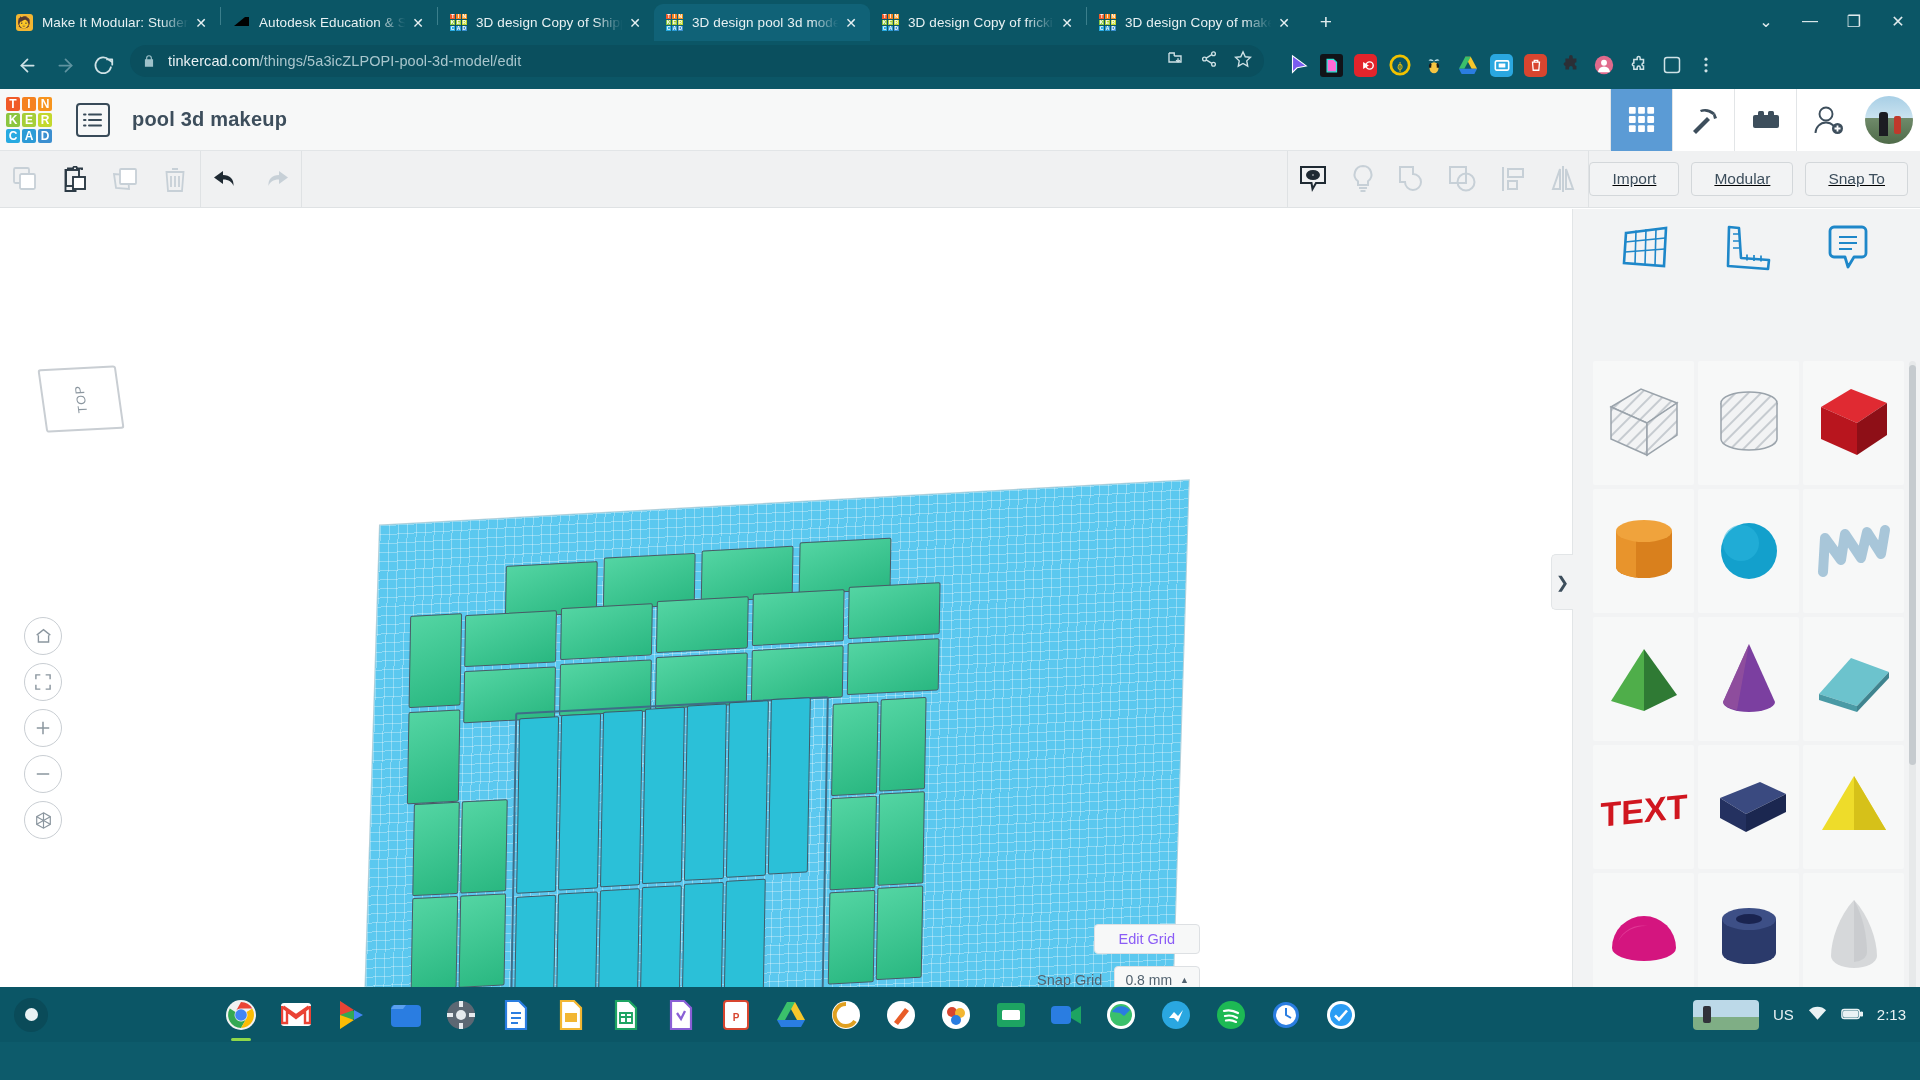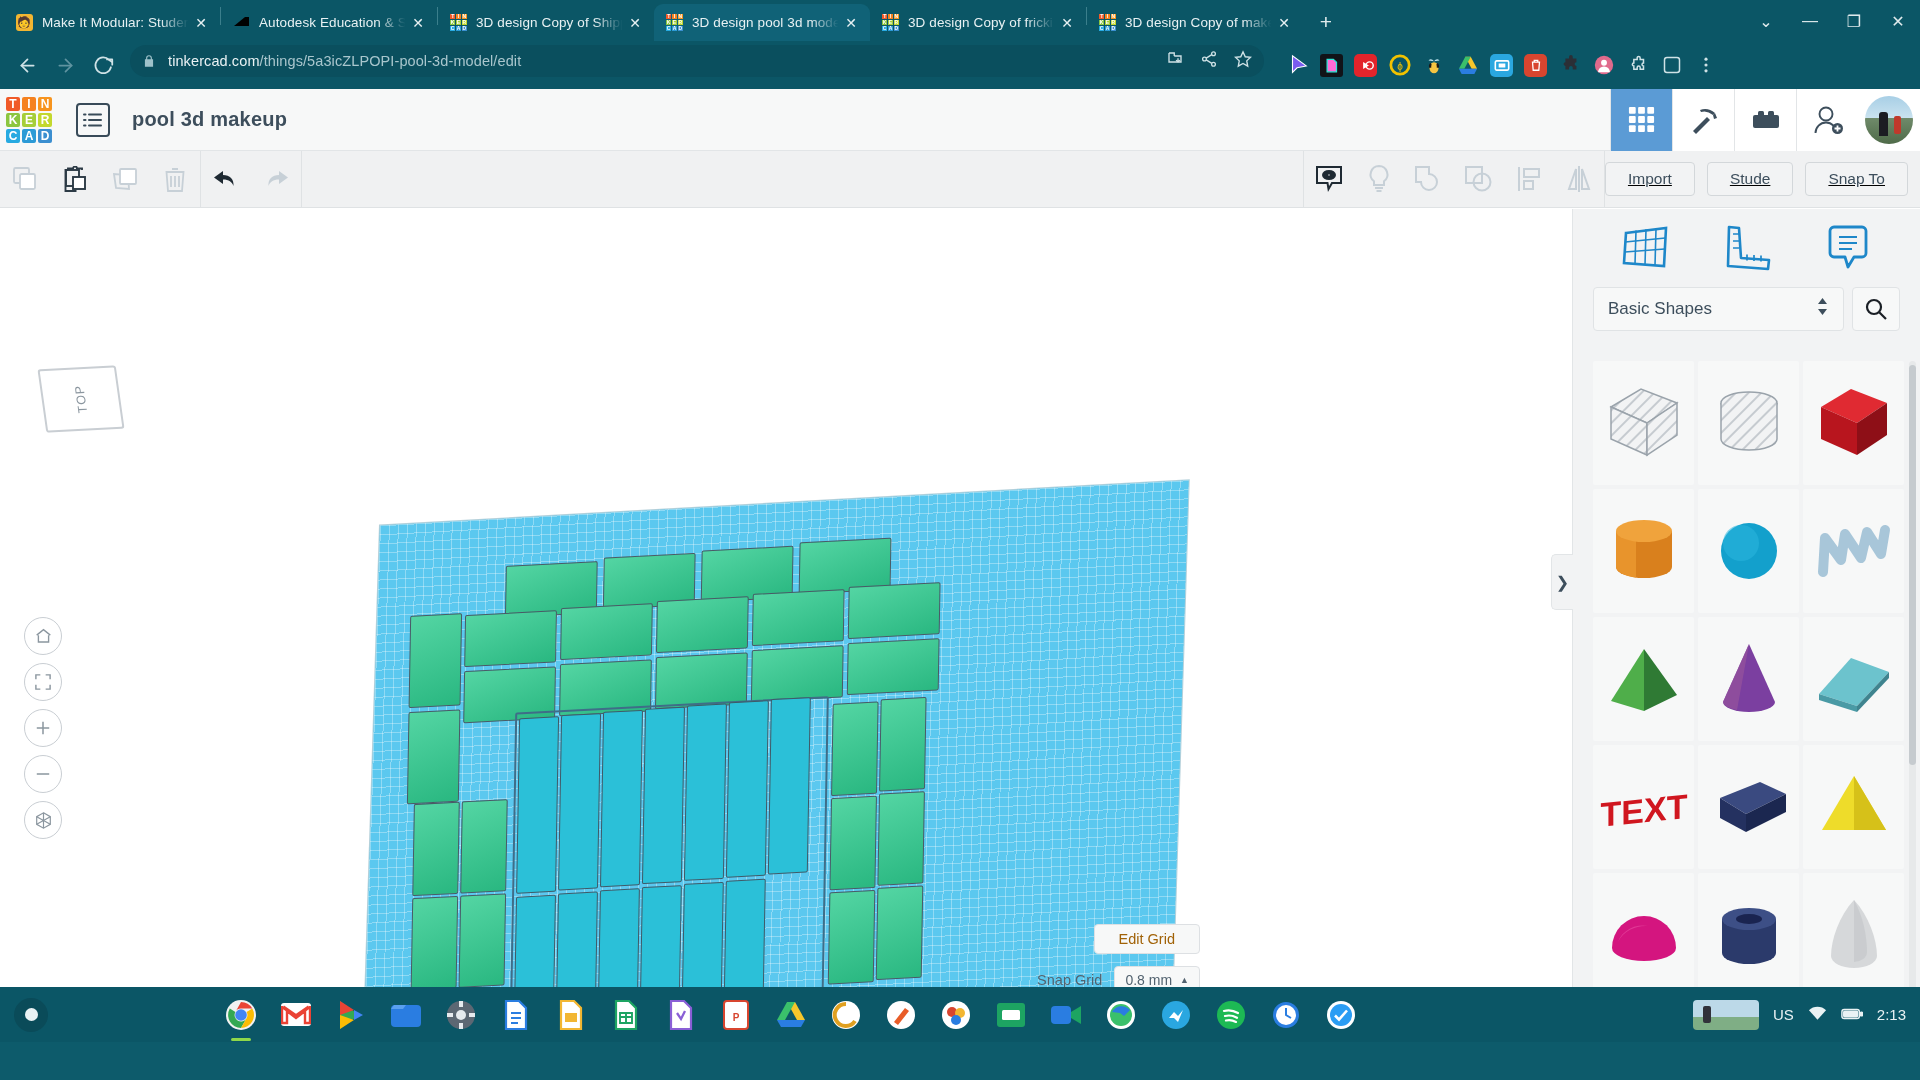--- a/index.html
+++ b/index.html
@@ -176,21 +176,21 @@
   .tile.water { background:#2bc0d8; border-color:#3f5a68; }
   .pool-outline {
     position:absolute; border:2.5px solid #3f6d88; border-radius:2px; background:transparent;
   }
 
   
   #grid-controls { position:absolute; right:372px; bottom:48px; text-align:right; }
   #edit-grid-btn {
     display:inline-flex; align-items:center; justify-content:center;
     height:30px; padding:0 24px; border:1px solid #dde0e3; border-radius:4px;
-    background:#f7f8f8; color:#a16207; font-size:14.5px;
+    background:#f7f8f8; color:#8b5cf6; font-size:14.5px;
   }
   #snap-row { display:flex; align-items:center; justify-content:flex-end; margin-top:12px; gap:12px; }
   #snap-label { font-size:14.5px; color:#52626f; }
   #snap-select {
     height:28px; padding:0 10px; border:1px solid #dde0e3; border-radius:4px;
     background:#f7f8f8; color:#52626f; font-size:14px; display:flex; align-items:center; gap:8px;
   }
 
   
   #right-panel {
@@ -645,21 +645,21 @@
           <path d="M11 4 L4 24 h7z"></path>
             <line x1="14" y1="1" x2="14" y2="27"></line>
             <path d="M17 4 L24 24 h-7z"></path>
         </svg>
       </div>
     </div>
     <div class="tb-div"></div>
 
     <div id="toolbar-right">
       <div class="tb-act">Import</div>
-      <div class="tb-act">Stude</div>
+      <div class="tb-act">Modular</div>
       <div class="tb-act">Snap To</div>
     </div>
   </div>
 
   <div id="workspace">
 
     <div id="canvas-area">
 
       <div id="plate-wrap">
         <div id="plate"></div>
@@ -785,37 +785,20 @@
           </svg>
         </div>
         <div class="panel-tab">
           <svg width="48" height="48" viewBox="0 0 48 48" fill="none" stroke="#1e87c9" stroke-width="2.8" stroke-linejoin="round">
             <path d="M6 7a4 4 0 0 1 4-4h28a4 4 0 0 1 4 4v22a4 4 0 0 1-4 4h-8l-6 10-3-10h-11a4 4 0 0 1-4-4z"></path>
             <path d="M15 13h18M15 19h18M15 25h13" stroke-width="2"></path>
           </svg>
         </div>
       </div>
 
-      <div id="panel-search-row">
-        <div id="shape-select">
-          <span>Basic Shapes</span>
-          <span style="margin-left:auto">
-            <svg width="13" height="19" viewBox="0 0 13 19" fill="#3d4e5c">
-                <polygon points="6.5,1 11,7 2,7"></polygon>
-                <polygon points="6.5,18 11,12 2,12"></polygon>
-              </svg>
-          </span>
-        </div>
-        <div id="search-btn">
-          <svg width="24" height="24" viewBox="0 0 24 24" fill="none" stroke="#1a1f25" stroke-width="2.2">
-              <circle cx="10" cy="10" r="7"></circle>
-              <line x1="15.2" y1="15.2" x2="22" y2="22"></line>
-            </svg>
-        </div>
-      </div>
 
       <div id="panel-scroll-track"></div>
       <div id="panel-scrollbar"></div>
 
       <div id="shape-grid">
 
         <div class="shape-cell">
           <svg width="86" height="84" viewBox="0 0 86 84">
             <defs>
                 <pattern id="hatch" width="9" height="9" patternTransform="rotate(45)" patternUnits="userSpaceOnUse">

